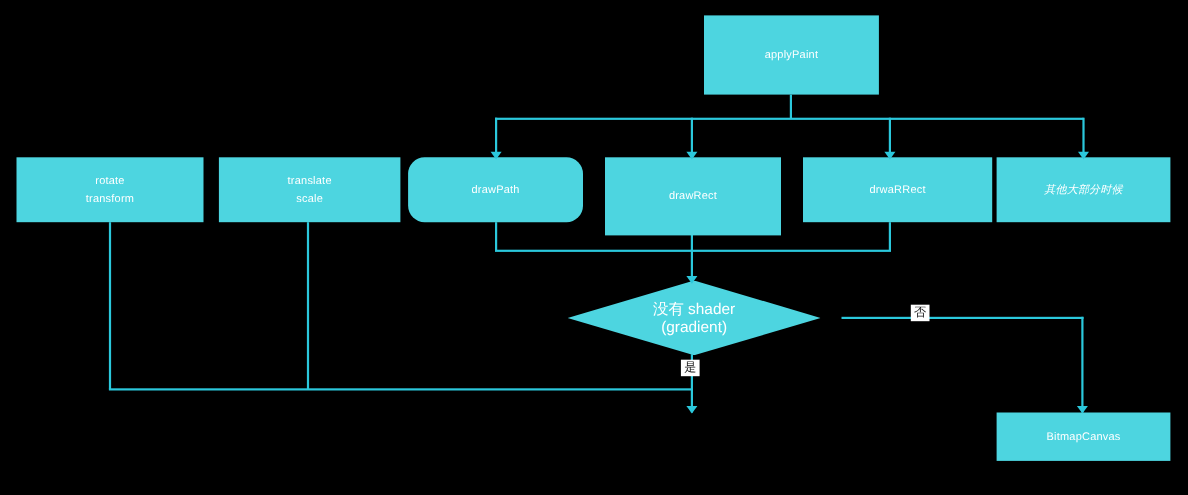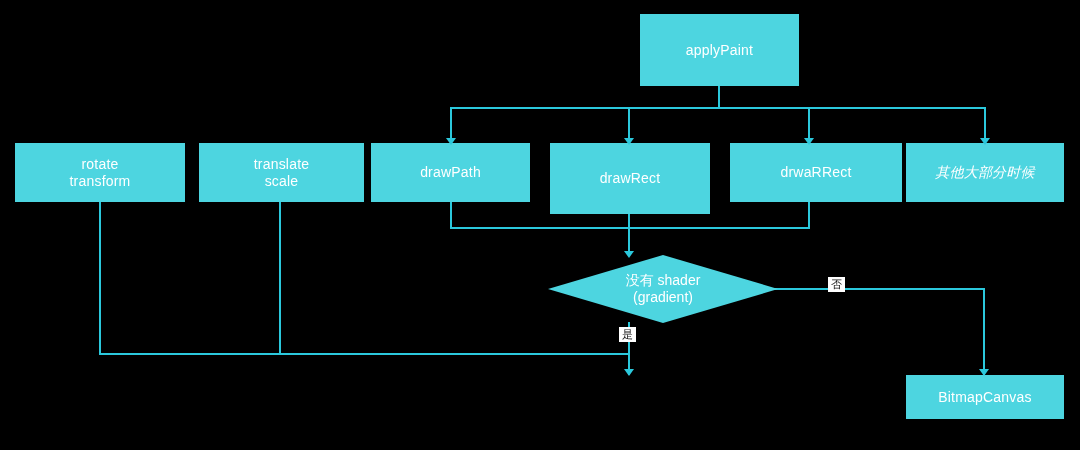--- a/index.html
+++ b/index.html
@@ -16,21 +16,21 @@
     font-family: "Liberation Sans", "DejaVu Sans", sans-serif;
   }
   .node {
     position: absolute;
     background: #4DD5E0;
     color: #ffffff;
     display: flex;
     align-items: center;
     justify-content: center;
     text-align: center;
-    font-size: 14px;
+    font-size: 10px;
     line-height: 17px;
     letter-spacing: 0.2px;
     box-sizing: border-box;
     white-space: pre-line;
   }
   .diamond {
     position: absolute;
     color: #ffffff;
     font-size: 14px;
     line-height: 17px;
@@ -118,29 +118,29 @@
   <div class="arrow" style="left:979px; top:369px;"></div>
 
   <div class="node" style="left:640px; top:14px; width:159px; height:72px;">applyPaint</div>
 
   <div class="node" style="left:15px; top:143px; width:170px; height:59px;">rotate
 transform</div>
 
   <div class="node" style="left:199px; top:143px; width:165px; height:59px;">translate
 scale</div>
 
-  <div class="node" style="left:371px; top:143px; width:159px; height:59px;">drawPath</div>
+  <div class="node" style="left:371px; top:143px; width:159px; height:59px;border-radius:15px;">drawPath</div>
 
   <div class="node" style="left:550px; top:143px; width:160px; height:71px;">drawRect</div>
 
   <div class="node" style="left:730px; top:143px; width:172px; height:59px;">drwaRRect</div>
 
   <div class="node" style="left:906px; top:143px; width:158px; height:59px;font-style:italic;">其他大部分时候</div>
 
-  <div class="diamond" style="left:548px; top:255px; width:230px; height:68px;">
+  <div class="diamond" style="left:516px; top:255px; width:230px; height:68px;">
     <span class="dshape"></span>
     <span class="dlabel">没有 shader
 (gradient)</span>
   </div>
 
 
   <div class="node" style="left:906px; top:375px; width:158px; height:44px;">BitmapCanvas</div>
 
 </div>
 

